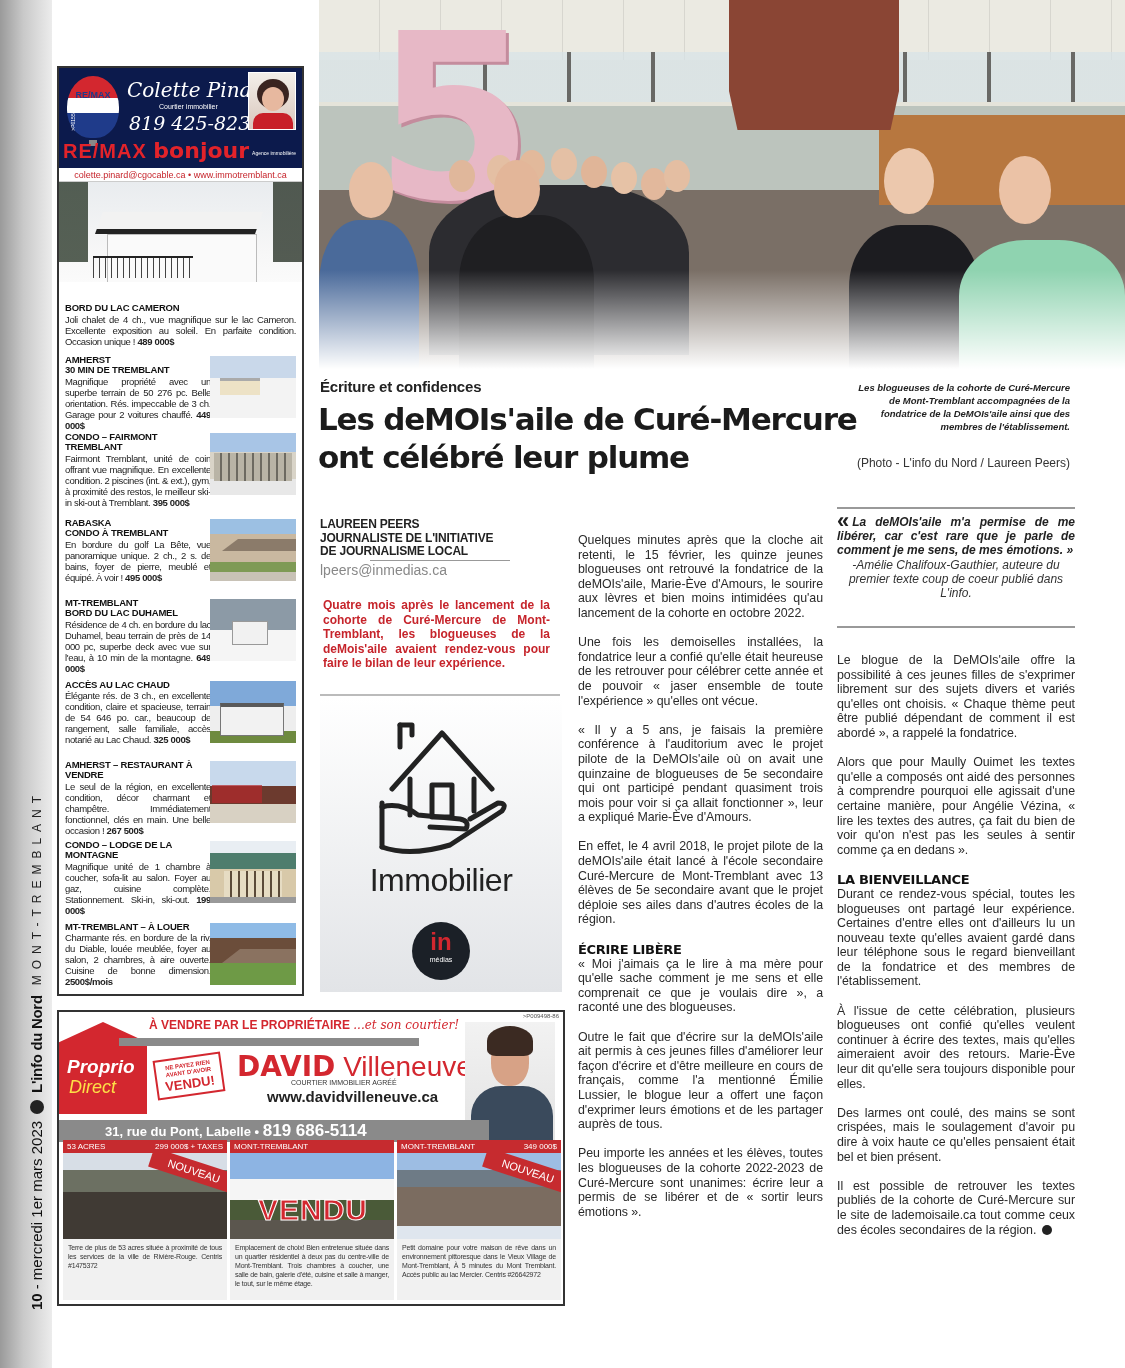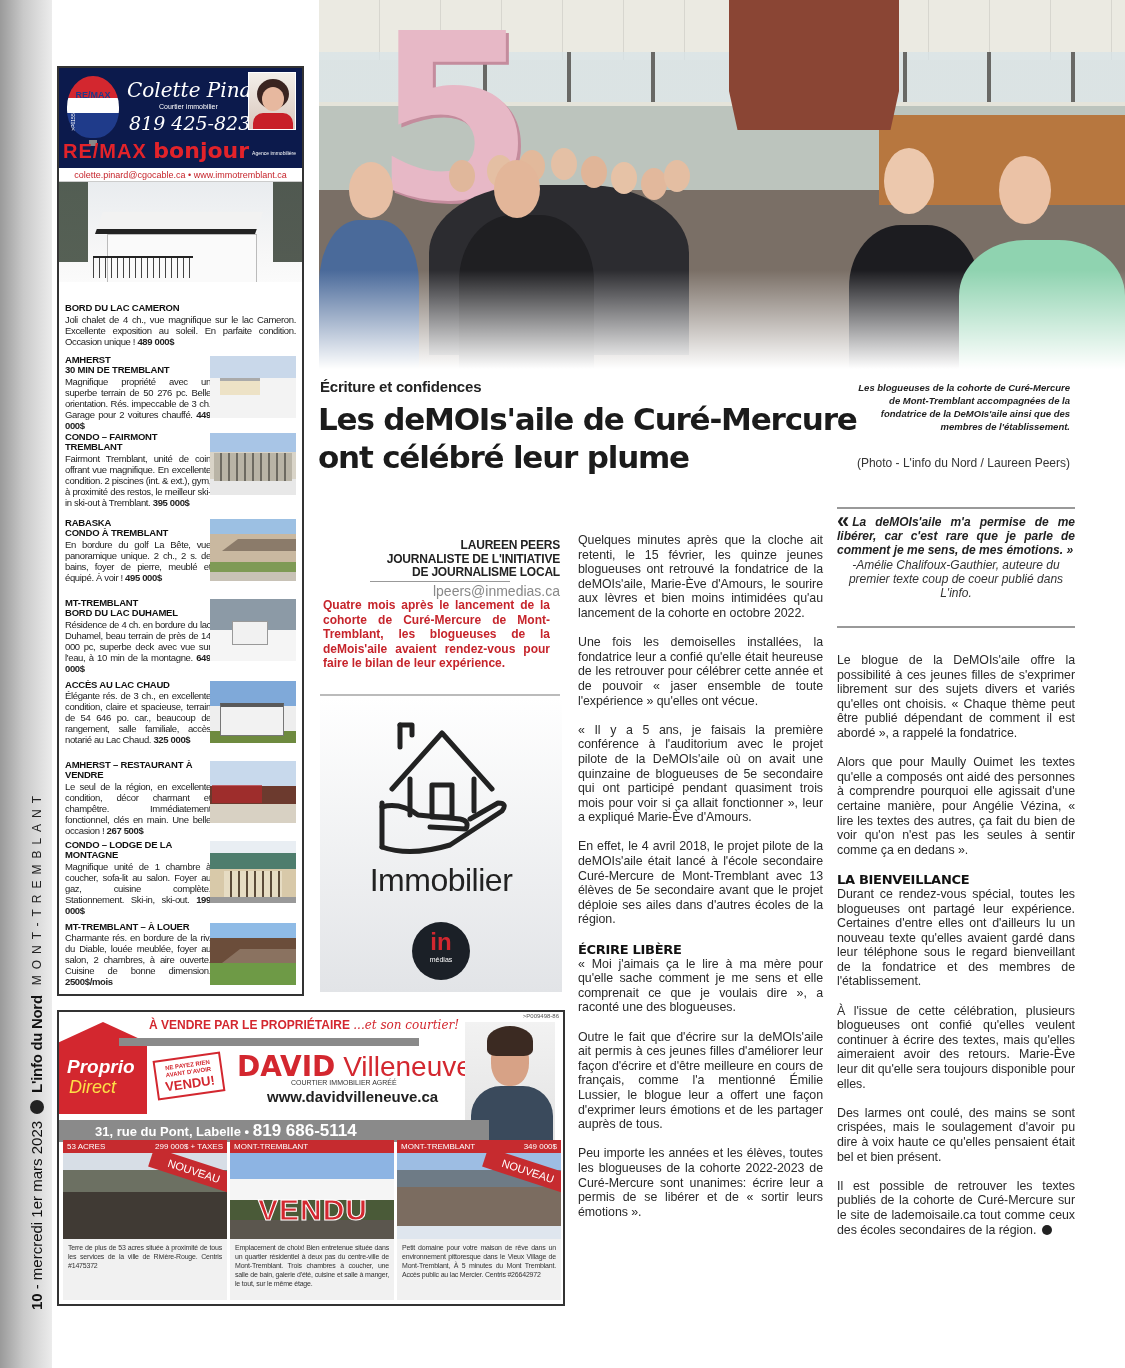--- a/index.html
+++ b/index.html
@@ -79,21 +79,21 @@
   .stamp { position: absolute; left: 96px; top: 44px; width: 68px; height: 40px; border: 2px solid #d3272f; transform: rotate(-8deg); color: #d3272f; text-align: center; font-weight: bold; font-size: 6px; line-height: 7px; padding-top: 4px; }
   .stamp span.v { display: block; font-size: 13px; line-height: 15px; }
   .broker-name { position: absolute; left: 178px; top: 38px; color: #d3272f; font-size: 28px; }
   .broker-name b { font-family: "DejaVu Sans", sans-serif; font-weight: bold; }
   .broker-title { position: absolute; left: 232px; top: 67px; font-size: 7px; color: #333; }
   .broker-web { position: absolute; left: 208px; top: 76px; font-size: 15px; font-weight: bold; color: #222; }
   .broker-photo { position: absolute; right: 8px; top: 10px; width: 90px; height: 128px; background: linear-gradient(#f2f2f2, #e2e2e2); overflow: hidden; }
   .broker-photo .hair { position: absolute; left: 22px; top: 4px; width: 46px; height: 30px; border-radius: 50% 50% 20% 20%; background: #3b2a22; }
   .broker-photo .face { position: absolute; left: 26px; top: 14px; width: 38px; height: 50px; border-radius: 45%; background: #d7a286; }
   .broker-photo .body { position: absolute; left: 6px; top: 64px; width: 82px; height: 70px; border-radius: 30px 30px 0 0; background: #3a4a5c; }
-  .address-bar { position: absolute; left: 0; top: 108px; width: 430px; height: 22px; background: #8a8a8a; color: #fff; font-weight: bold; font-size: 13px; line-height: 22px; padding-left: 36px; }
+  .address-bar { position: absolute; left: 0; top: 108px; width: 430px; height: 22px; background: #8a8a8a; color: #fff; font-weight: bold; font-size: 13px; line-height: 22px; padding-left: 46px; }
   .address-bar .ph { font-size: 17px; }
 
   .cards { position: absolute; left: 4px; top: 128px; width: 498px; height: 160px; display: flex; gap: 3px; }
   .card { flex: 1; background: #f1f1f1; position: relative; }
   .card-head { height: 13px; background: #c62b2f; color: #fff; font-size: 8px; line-height: 13px; padding: 0 4px; display: flex; justify-content: space-between; }
   .card-img { height: 86px; position: relative; overflow: hidden; }
   .card-img.forest { background: linear-gradient(#d7dee6 0 20%, #6c7062 20% 45%, #403a34 45%); }
   .card-img.house { background: linear-gradient(#8db4e3 0 30%, #f5f5f5 30% 55%, #4a5a38 55% 78%, #5b564e 78%); }
   .card-img.mountain { background: linear-gradient(#9dbde3 0 20%, #6e7b86 20% 40%, #7b6c60 40% 85%, #dfe6ee 85%); }
   .nouveau { position: absolute; right: -12px; top: 8px; width: 90px; height: 20px; background: #c62b2f; color: #fff; font-size: 11px; text-align: center; line-height: 20px; transform: rotate(18deg); }
@@ -110,21 +110,21 @@
   .main-photo .cabinets { position: absolute; left: 560px; top: 115px; width: 246px; height: 90px; background: #b7773f; }
   .person { position: absolute; border-radius: 40% 40% 0 0; }
   .head { position: absolute; border-radius: 50%; }
   .main-photo .fade { position: absolute; left: 0; bottom: 0; width: 100%; height: 110px; background: linear-gradient(rgba(255,255,255,0), #ffffff 90%); }
 
   .kicker { position: absolute; left: 320px; top: 378px; font-size: 15px; font-weight: bold; color: #222; letter-spacing: -0.2px; }
   .headline { position: absolute; left: 318px; top: 400px; width: 540px; font-family: "DejaVu Sans", sans-serif; font-weight: bold; font-size: 31px; line-height: 38px; letter-spacing: -1.2px; color: #1b1b1b; }
   .caption { position: absolute; right: 55px; top: 381px; width: 220px; text-align: right; font-style: italic; font-weight: bold; font-size: 9.5px; line-height: 13px; color: #222; }
   .credit { position: absolute; right: 55px; top: 456px; font-size: 12px; color: #333; }
 
-  .byline { position: absolute; left: 320px; top: 539px; width: 240px; text-align: right; }
+  .byline { position: absolute; left: 320px; top: 518px; width: 240px; text-align: left; }
   .byline .n { font-weight: bold; font-size: 12px; line-height: 13.5px; color: #222; letter-spacing: -0.2px; }
   .byline .rule { width: 140px; margin: 1px auto 0; border-top: 1px solid #999; }
   .byline .mail { font-size: 14px; color: #888; margin-top: 1px; }
   .lede { position: absolute; left: 323px; top: 598px; width: 227px; font-weight: bold; color: #c6242b; font-size: 12px; line-height: 14.5px; text-align: justify; }
   .lede-rule { position: absolute; left: 320px; top: 694px; width: 240px; border-top: 2px solid #bbb; }
   .promo { position: absolute; left: 320px; top: 697px; width: 242px; height: 295px; background: linear-gradient(#ffffff, #e2e4e7); }
   .promo svg { position: absolute; left: 50px; top: 10px; }
   .promo .word { position: absolute; left: 0; top: 165px; width: 100%; text-align: center; font-size: 32px; color: #222; letter-spacing: -0.5px; }
   .promo .badge { position: absolute; left: 92px; top: 225px; width: 58px; height: 58px; border-radius: 50%; background: #1b2027; color: #fff; text-align: center; }
   .promo .badge .in { font-size: 24px; font-weight: bold; line-height: 28px; margin-top: 6px; }

